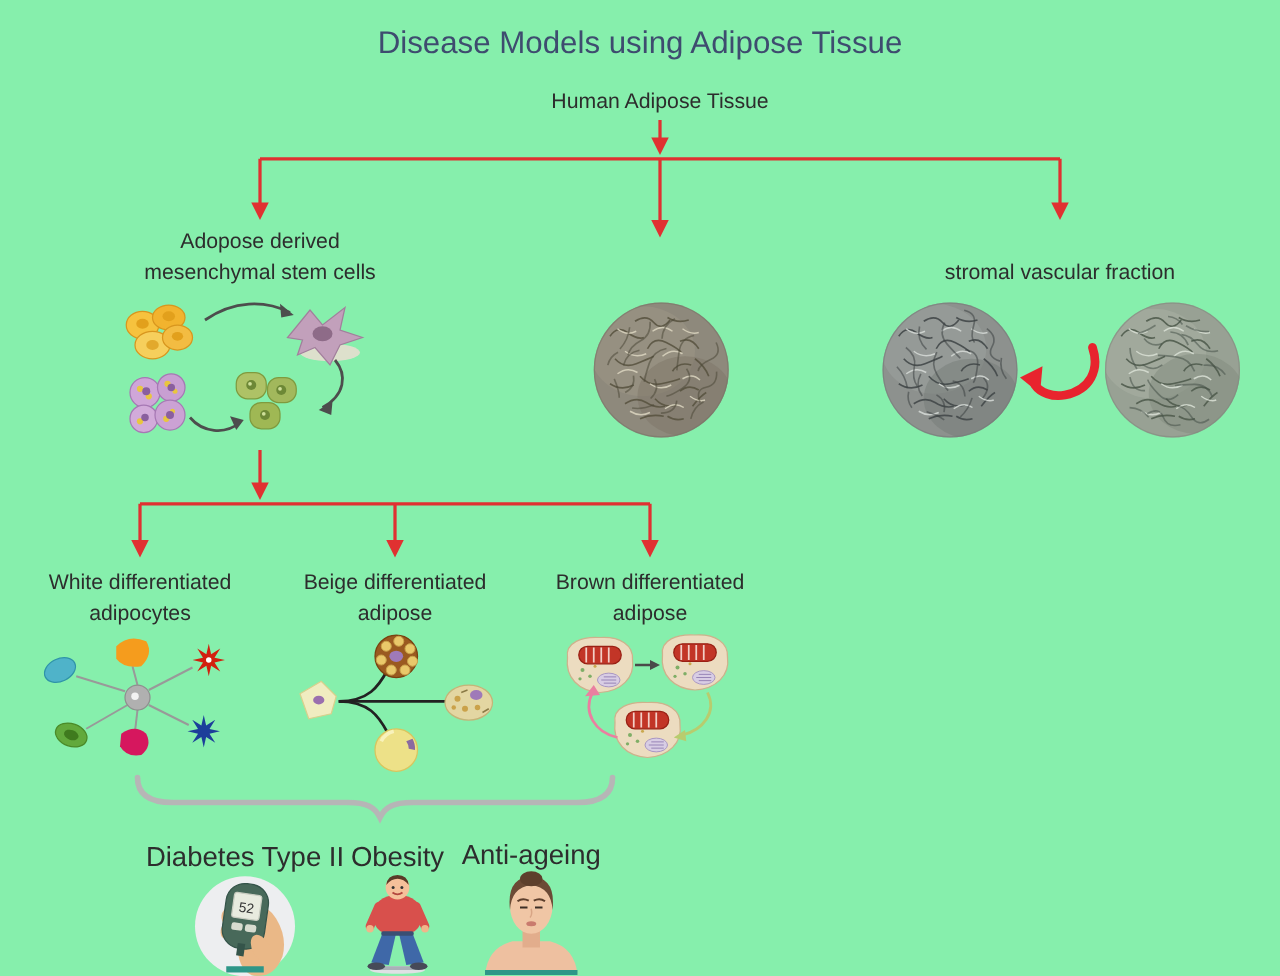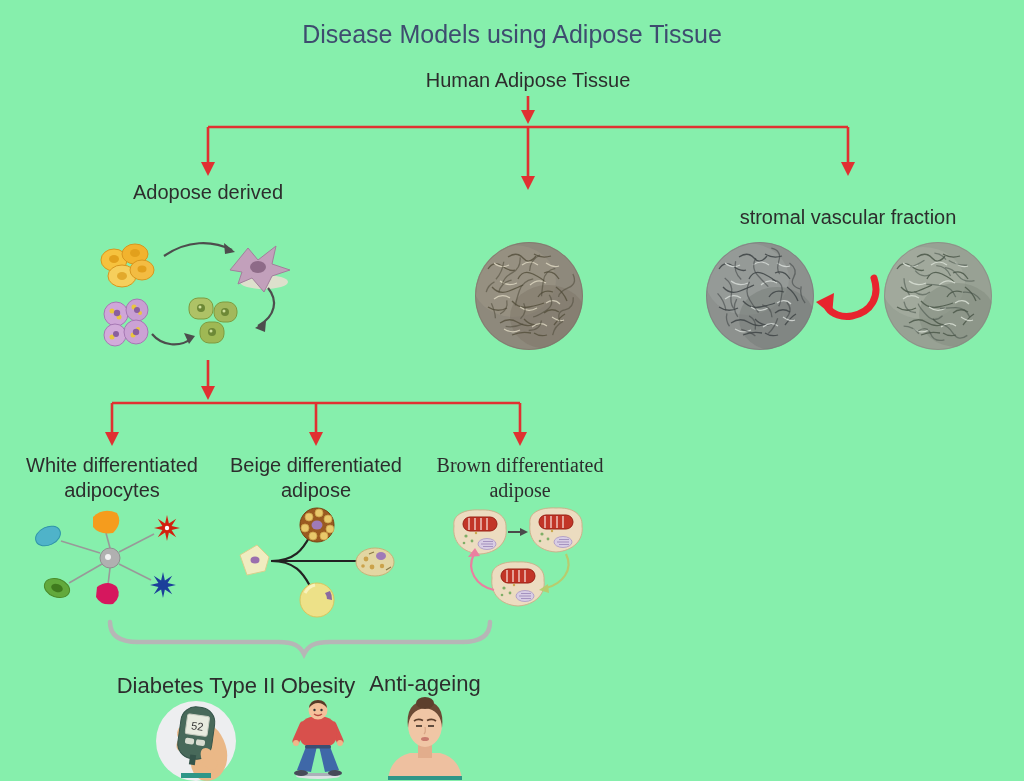--- a/index.html
+++ b/index.html
@@ -8,21 +8,21 @@
     --color-arrow:#e03131;
     --color-brace:#b6b6b6;
   }
   html,body{margin:0;padding:0;background:#fff;}
   .stage{position:relative;width:1024px;height:781px;background:#86efac;overflow:hidden;
          font-family:"Liberation Sans",sans-serif;}
   .abs{position:absolute;}
   .title{position:absolute;left:0;top:20px;width:1024px;text-align:center;
          font-size:25px;font-weight:500;color:var(--color-title);}
   .node{position:absolute;transform:translateX(-50%);text-align:center;
-        font-size:20px;line-height:25px;color:var(--color-text);white-space:nowrap;}
+        font-size:17px;line-height:25px;color:var(--color-text);white-space:nowrap;}
   .app-label{position:absolute;transform:translateX(-50%);font-size:22px;
         color:var(--color-text);white-space:nowrap;}
   .ar{stroke:var(--color-arrow);stroke-width:2.6;fill:none;}
   .ah{fill:var(--color-arrow);}
   .brace-path{stroke:var(--color-brace);stroke-width:4.5;fill:none;stroke-linecap:round;}
   svg text{font-family:"Liberation Sans",sans-serif;}
 </style>
 </head>
 <body>
 
@@ -85,20 +85,21 @@
     <line class="ar" x1="112" y1="403" x2="112" y2="434"></line>
     <polygon class="ah" points="105,432 119,432 112,446"></polygon>
     <line class="ar" x1="316" y1="403" x2="316" y2="434"></line>
     <polygon class="ah" points="309,432 323,432 316,446"></polygon>
     <line class="ar" x1="520" y1="403" x2="520" y2="434"></line>
     <polygon class="ah" points="513,432 527,432 520,446"></polygon>
   </svg>
 
   <div class="node" style="left:208px;top:180px;">
     <span>Adopose derived</span><br>
+    <span>mesenchymal stem cells</span>
   </div>
   <div class="node" style="left:848px;top:180px;">
     <br>
     <span>stromal vascular fraction</span>
   </div>
 
   <svg class="abs" style="left:92px;top:236px" width="230" height="122" viewBox="0 0 230 122">
 
     <g>
       <ellipse cx="22" cy="24" rx="13" ry="11" fill="#f6c23e" stroke="#d8961e"></ellipse>
@@ -209,21 +210,21 @@
   </svg>
 
   <div class="node" style="left:112px;top:453px;">
     <span>White differentiated</span><br>
     <span>adipocytes</span>
   </div>
   <div class="node" style="left:316px;top:453px;">
     <span>Beige differentiated</span><br>
     <span>adipose</span>
   </div>
-  <div class="node" style="left:520px;top:453px;font-family:Liberation Serif, serif;">
+  <div class="node" style="left:520px;top:453px;">
     <span>Brown differentiated</span><br>
     <span>adipose</span>
   </div>
 
   <svg class="abs" style="left:25px;top:505px" width="175" height="110" viewBox="0 0 175 110">
     <g stroke="#999" stroke-width="1.6">
       <line x1="85" y1="43" x2="81" y2="28"></line>
       <line x1="75" y1="48" x2="36" y2="36"></line>
       <line x1="77" y1="59" x2="44" y2="78"></line>
       <line x1="85" y1="63" x2="83" y2="80"></line>

